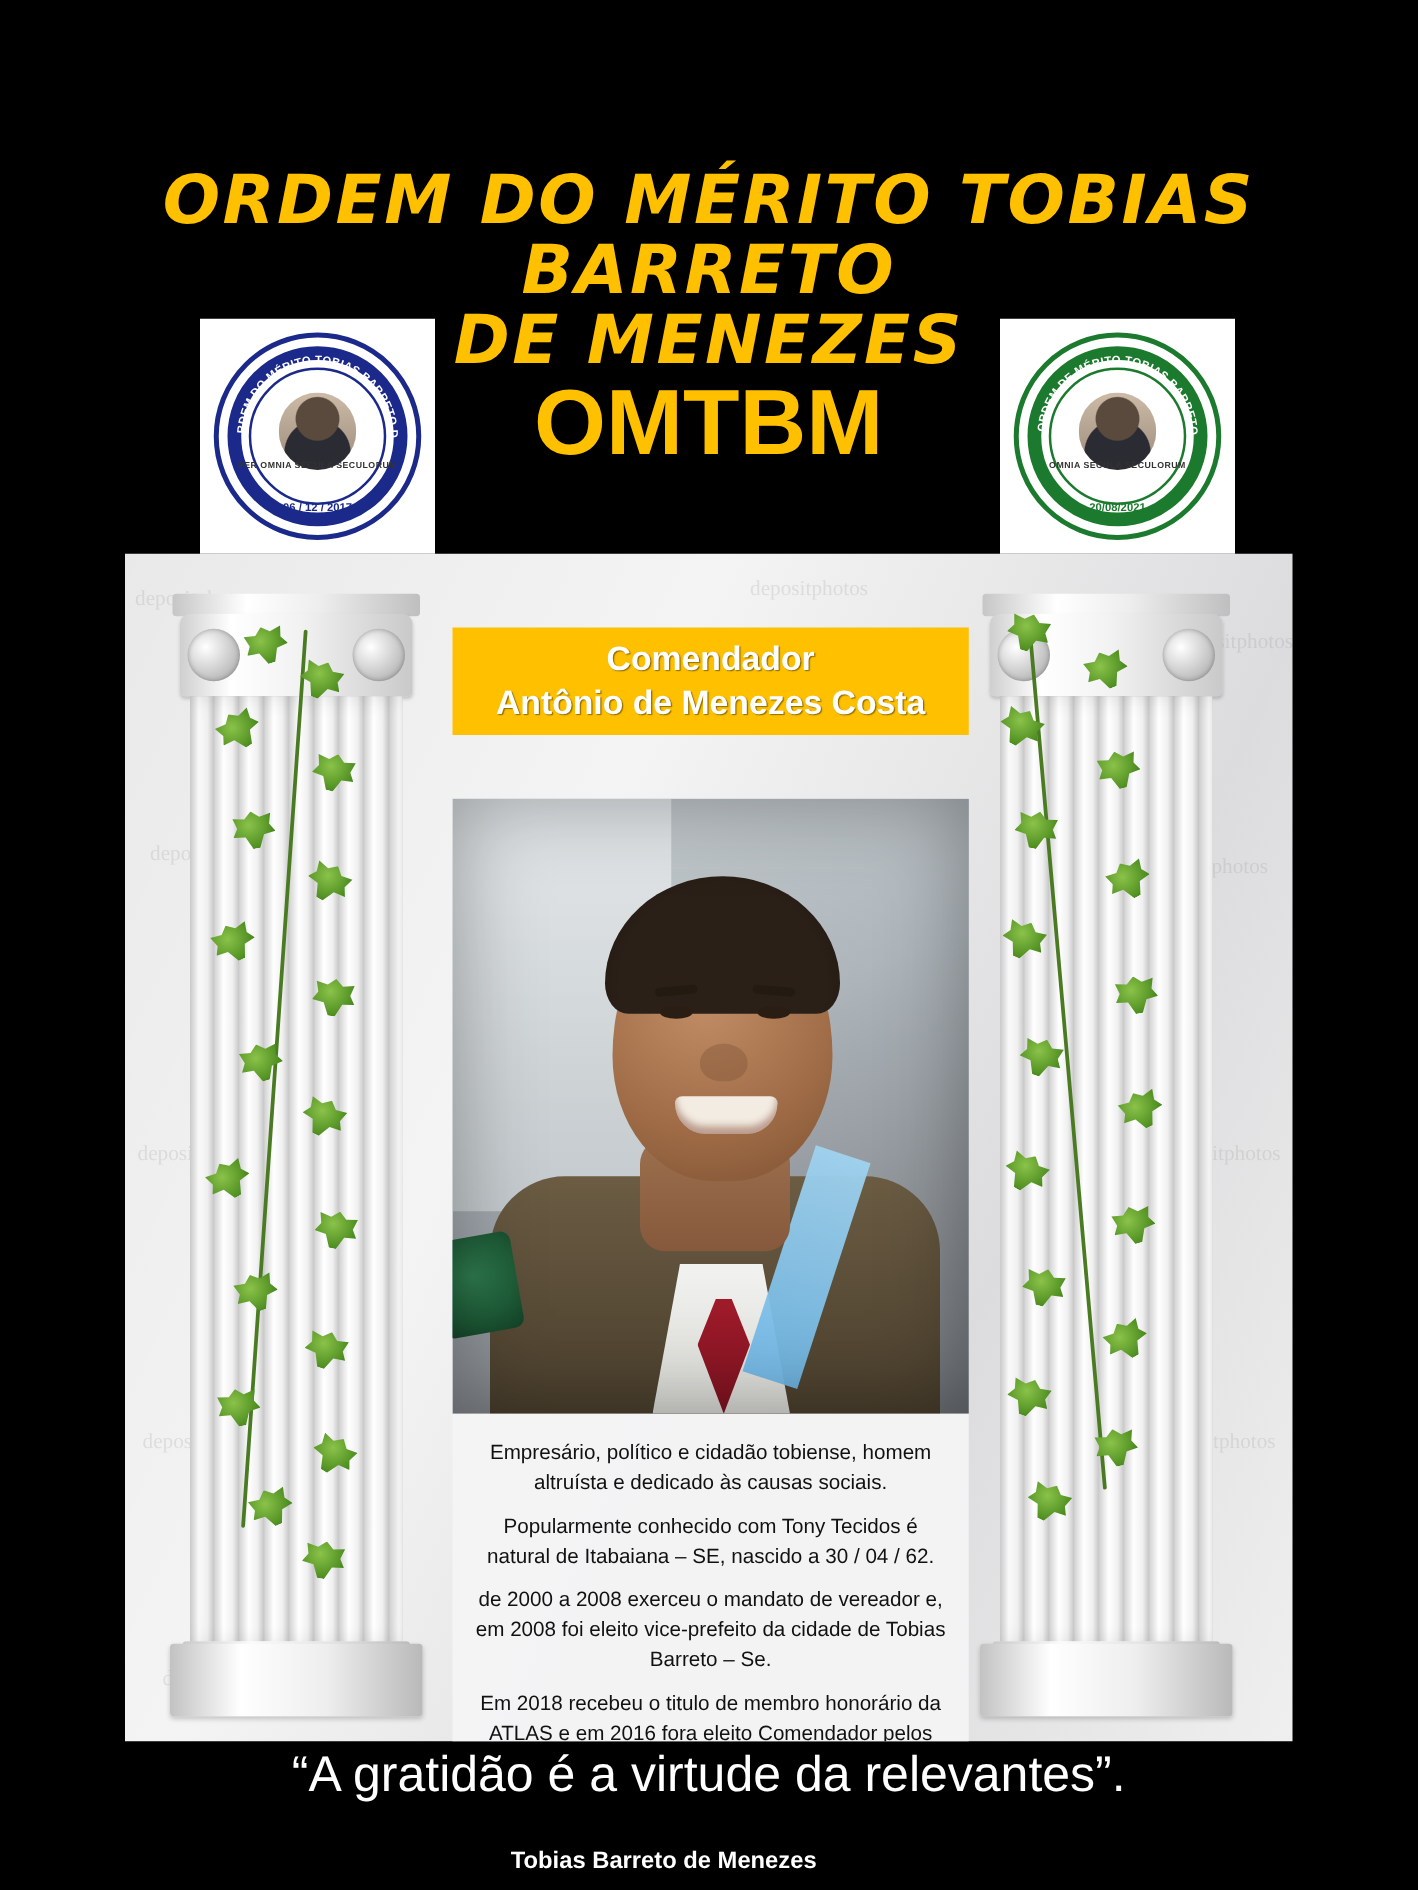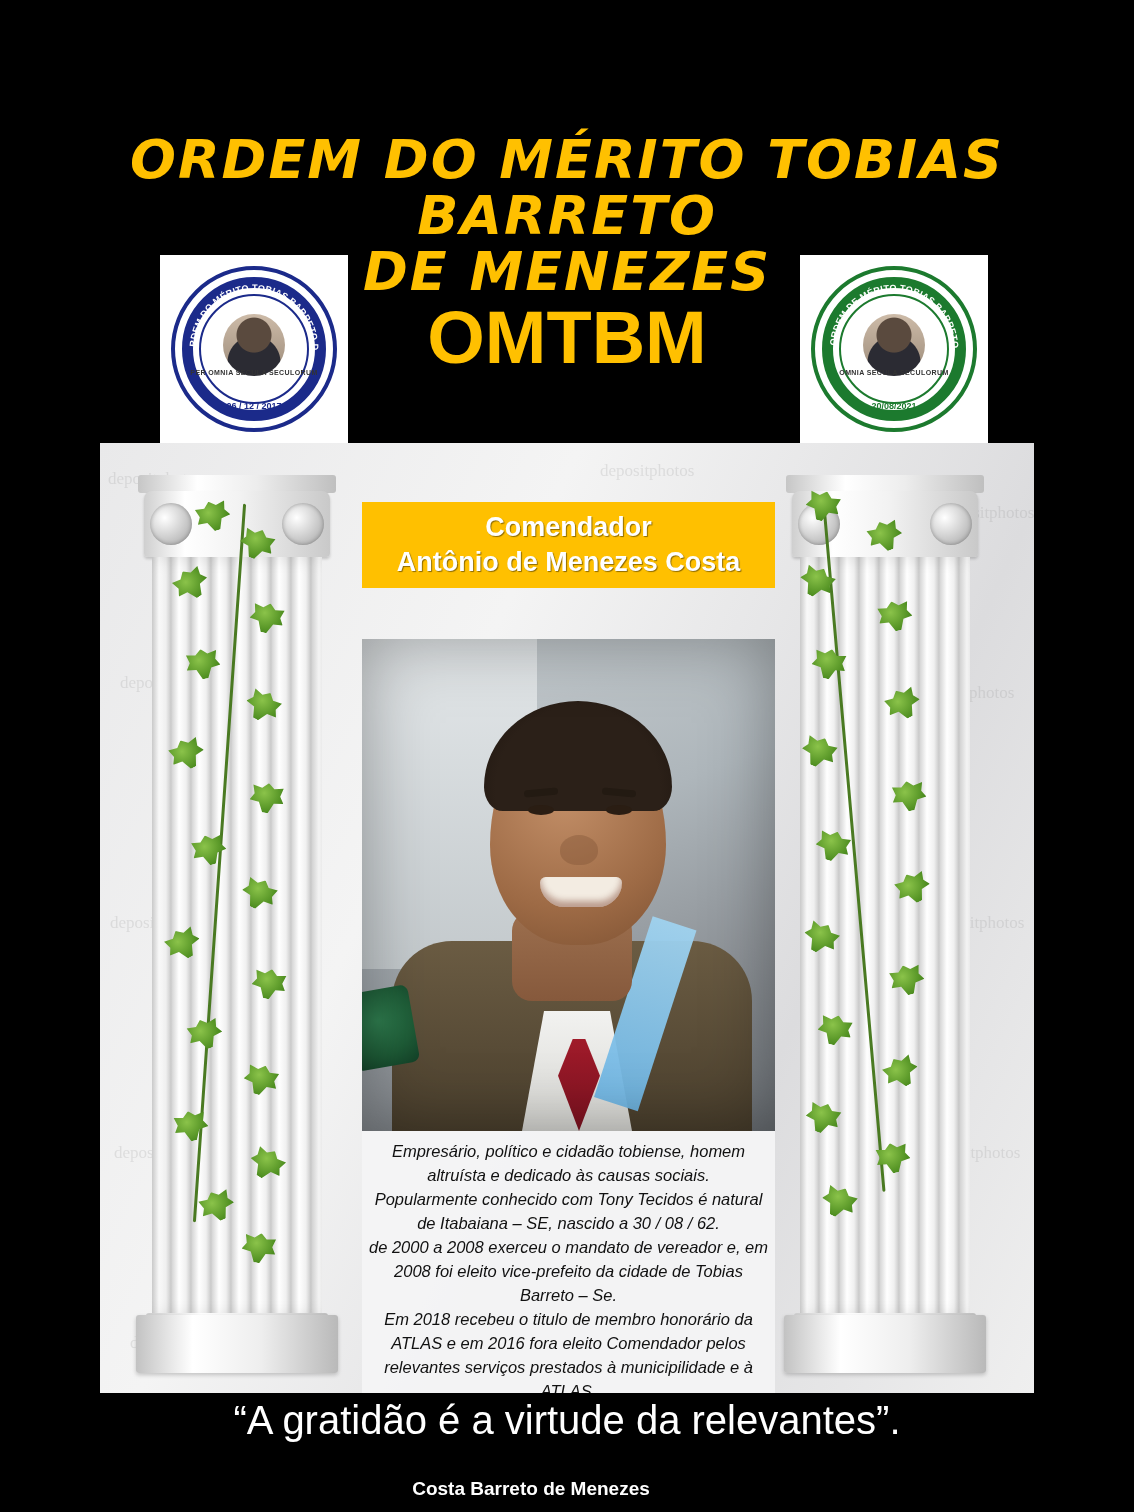--- a/index.html
+++ b/index.html
@@ -370,21 +370,21 @@
     width: 413px;
     min-height: 230px;
     background: rgba(244,244,245,.92);
     color: #111;
     font-size: 16.5px;
     line-height: 24px;
     text-align: center;
     padding: 8px 6px 10px;
     box-sizing: border-box;
   }
-  .card-text p { margin: 0; font-style: italic; }
+  .card-text p { margin: 11px; }
 
   
   .quote {
     position: absolute;
     top: 1396px;
     left: 0;
     width: 1134px;
     text-align: center;
     color: #ffffff;
     font-size: 40px;
@@ -544,22 +544,22 @@
       <div class="photo-brow r"></div>
       <div class="photo-eye l"></div>
       <div class="photo-eye r"></div>
       <div class="photo-nose"></div>
       <div class="photo-mouth"></div>
       <div class="photo-vig"></div>
     </div>
 
     <div class="card-text">
       <p>Empresário, político e cidadão tobiense, homem altruísta e dedicado às causas sociais.</p>
-      <p>Popularmente conhecido com Tony Tecidos é natural de Itabaiana – SE, nascido a  30 / 08 / 62.</p>
+      <p>Popularmente conhecido com Tony Tecidos é natural de Itabaiana – SE, nascido a  30 / 04 / 62.</p>
       <p>de 2000 a 2008 exerceu o mandato de vereador e, em 2008 foi eleito vice-prefeito da cidade de Tobias Barreto – Se.</p>
       <p>Em 2018 recebeu o titulo de membro honorário da ATLAS e em 2016 fora eleito Comendador pelos relevantes serviços prestados à municipilidade e à ATLAS.</p>
     </div>
 
   </div>
 </div>
 
 <div class="quote">“A gratidão é a virtude da relevantes”.</div>
-<div class="signature">Costa Barreto de Menezes</div>
+<div class="signature">Tobias Barreto de Menezes</div>
 
 </body></html>

